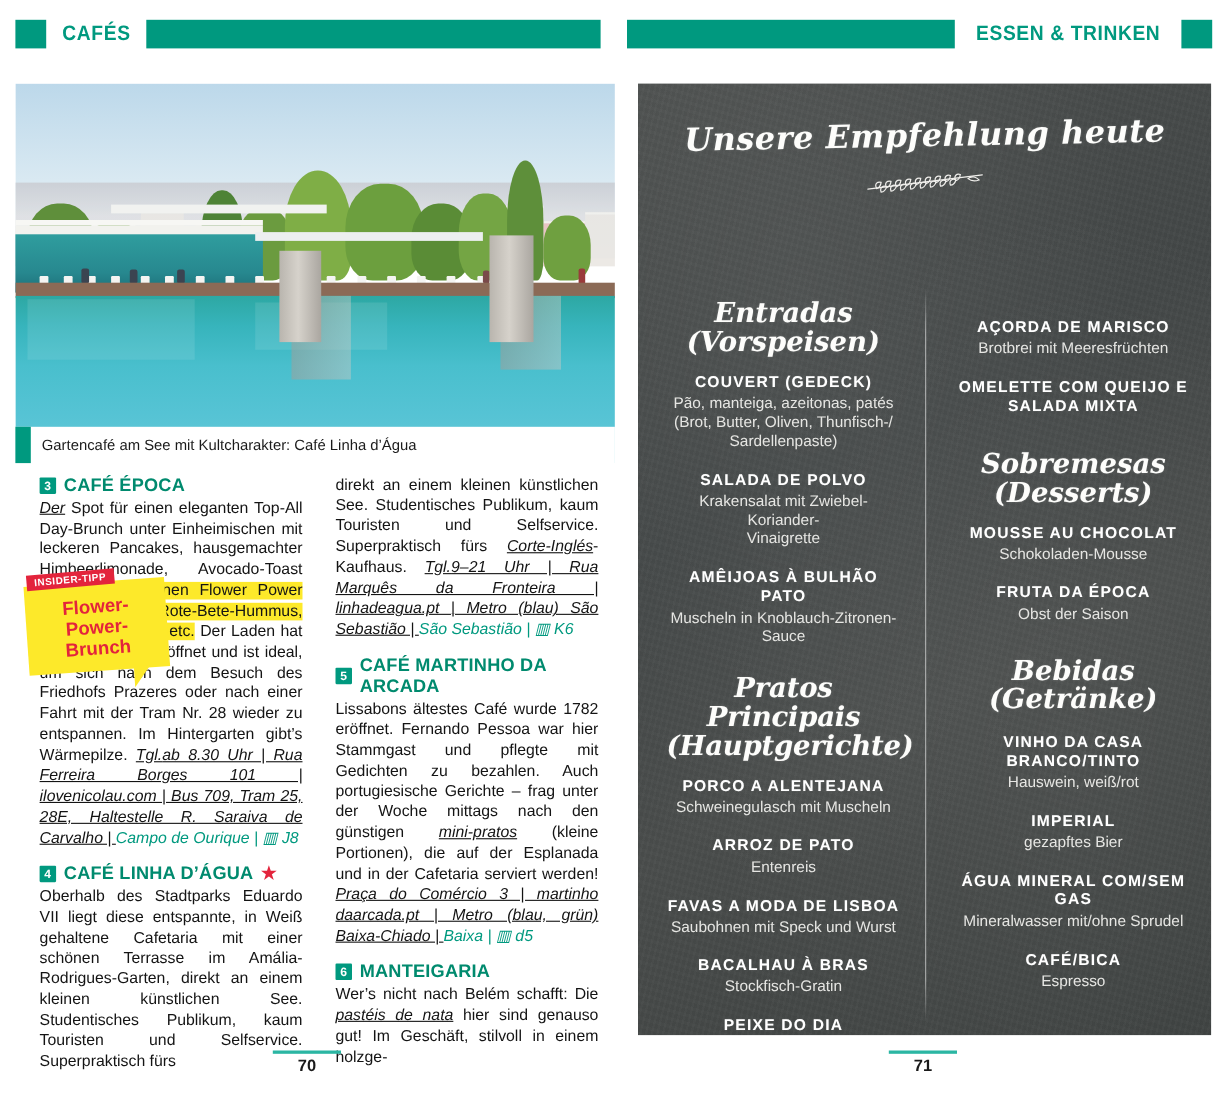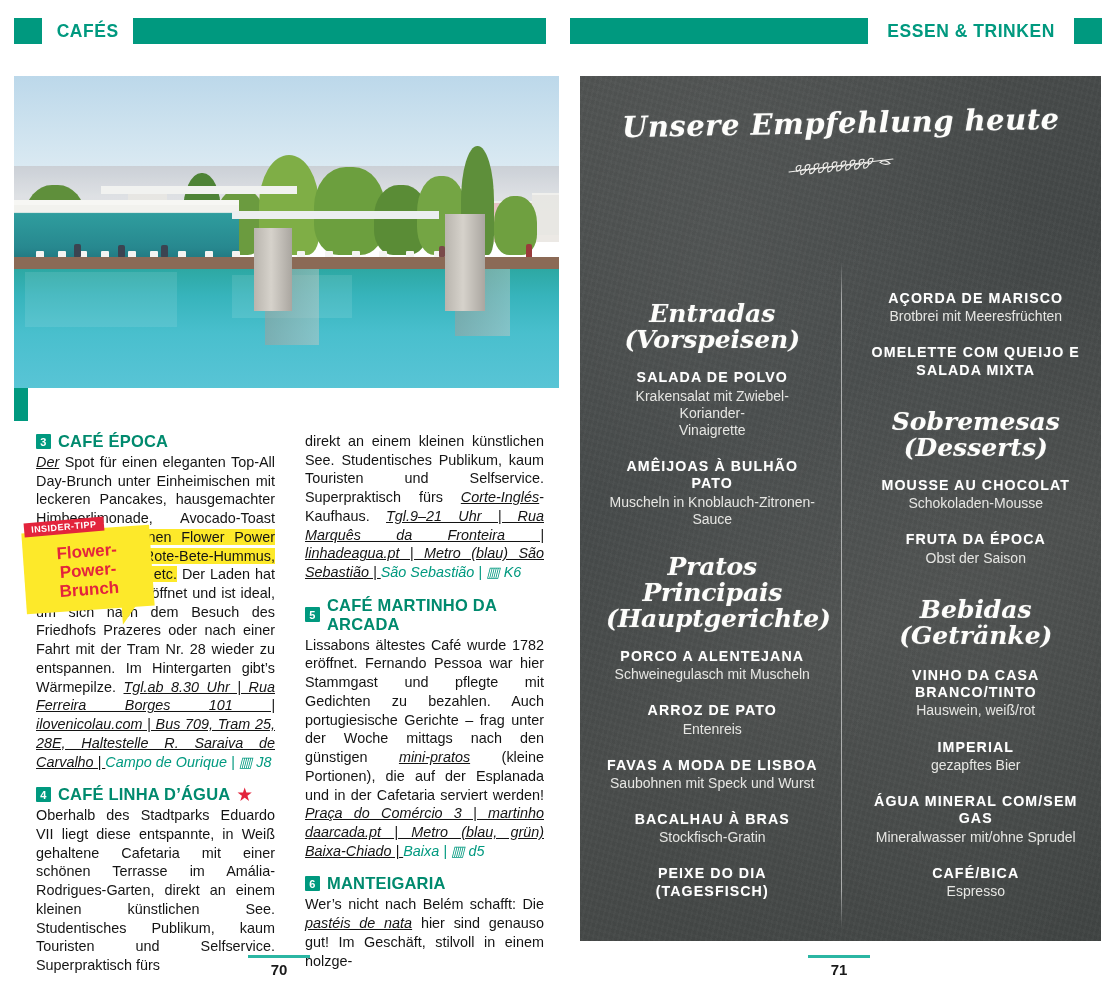--- a/index.html
+++ b/index.html
@@ -127,21 +127,21 @@
   .board-inner { position:relative; z-index:2; height:100%; }
 
   .menu-title {
     text-align:center; color:#fdfdfb; font-family:"DejaVu Serif", serif;
     font-style:italic; font-weight:700; font-size:29px; letter-spacing:.5px;
     padding-top: 30px; transform: rotate(-1.1deg);
     text-shadow: 0 0 2px rgba(255,255,255,.22);
   }
   .wheat { text-align:center; margin-top:14px; color:#efefec; height:26px; }
 
-  .menu-cols { position:absolute; left:0; top:196px; width:100%; display:flex;align-items:flex-end; }
+  .menu-cols { position:absolute; left:0; top:196px; width:100%; display:flex; }
   .menu-col { width:50%; padding: 0 20px; }
   .menu-col.left-c { padding-left:26px; padding-right:22px; }
   .menu-col.right-c { padding-left:22px; padding-right:12px; }
   .vdiv {
     position:absolute; left:50%; top:186px; width:1px; height:667px;
     background: linear-gradient(180deg, rgba(255,255,255,0) 0%, rgba(255,255,255,.55) 6%, rgba(255,255,255,.55) 94%, rgba(255,255,255,0) 100%);
   }
 
   .sec-title {
     text-align:center; color:#fdfdfb; font-family:"DejaVu Serif", serif;
@@ -241,20 +241,21 @@
           <div class="pillar-r" style="left:46%;top:0;width:10%;height:50%"></div>
           <div class="pillar-r" style="left:81%;top:0;width:10%;height:44%"></div>
         </div>
         <div class="pillar" style="left:44%;top:44%;width:7%;height:24%"></div>
         <div class="pillar" style="left:79%;top:40%;width:7.5%;height:28%"></div>
       </div>
     </div>
 
     <div class="caption-bar">
       <div class="tick"></div>
+      <div class="caption-text">Gartencafé am See mit Kultcharakter: Café Linha d’Água</div>
     </div>
 
     <div class="cols">
 
       <div class="col c1">
 
         <div class="entry-head">
           <span class="num-badge">3</span>
           <span>CAFÉ ÉPOCA</span>
         </div>
@@ -345,20 +346,26 @@
       <div class="menu-cols">
 
         <div class="menu-col left-c">
 
           <div class="sec-title">
             <div>Entradas</div>
             <div>(Vorspeisen)</div>
           </div>
 
           <div class="dish">
+            <div class="dish-name">COUVERT (GEDECK)</div>
+            <div class="dish-desc" style="white-space:pre-line">Pão, manteiga, azeitonas, patés
+(Brot, Butter, Oliven, Thunfisch-/
+Sardellenpaste)</div>
+          </div>
+          <div class="dish">
             <div class="dish-name">SALADA DE POLVO</div>
             <div class="dish-desc" style="white-space:pre-line">Krakensalat mit Zwiebel-Koriander-
 Vinaigrette</div>
           </div>
           <div class="dish" style="margin-bottom:26px">
             <div class="dish-name">AMÊIJOAS À BULHÃO PATO</div>
             <div class="dish-desc" style="white-space:pre-line">Muscheln in Knoblauch-Zitronen-Sauce</div>
           </div>
 
           <div class="sec-title tight">

